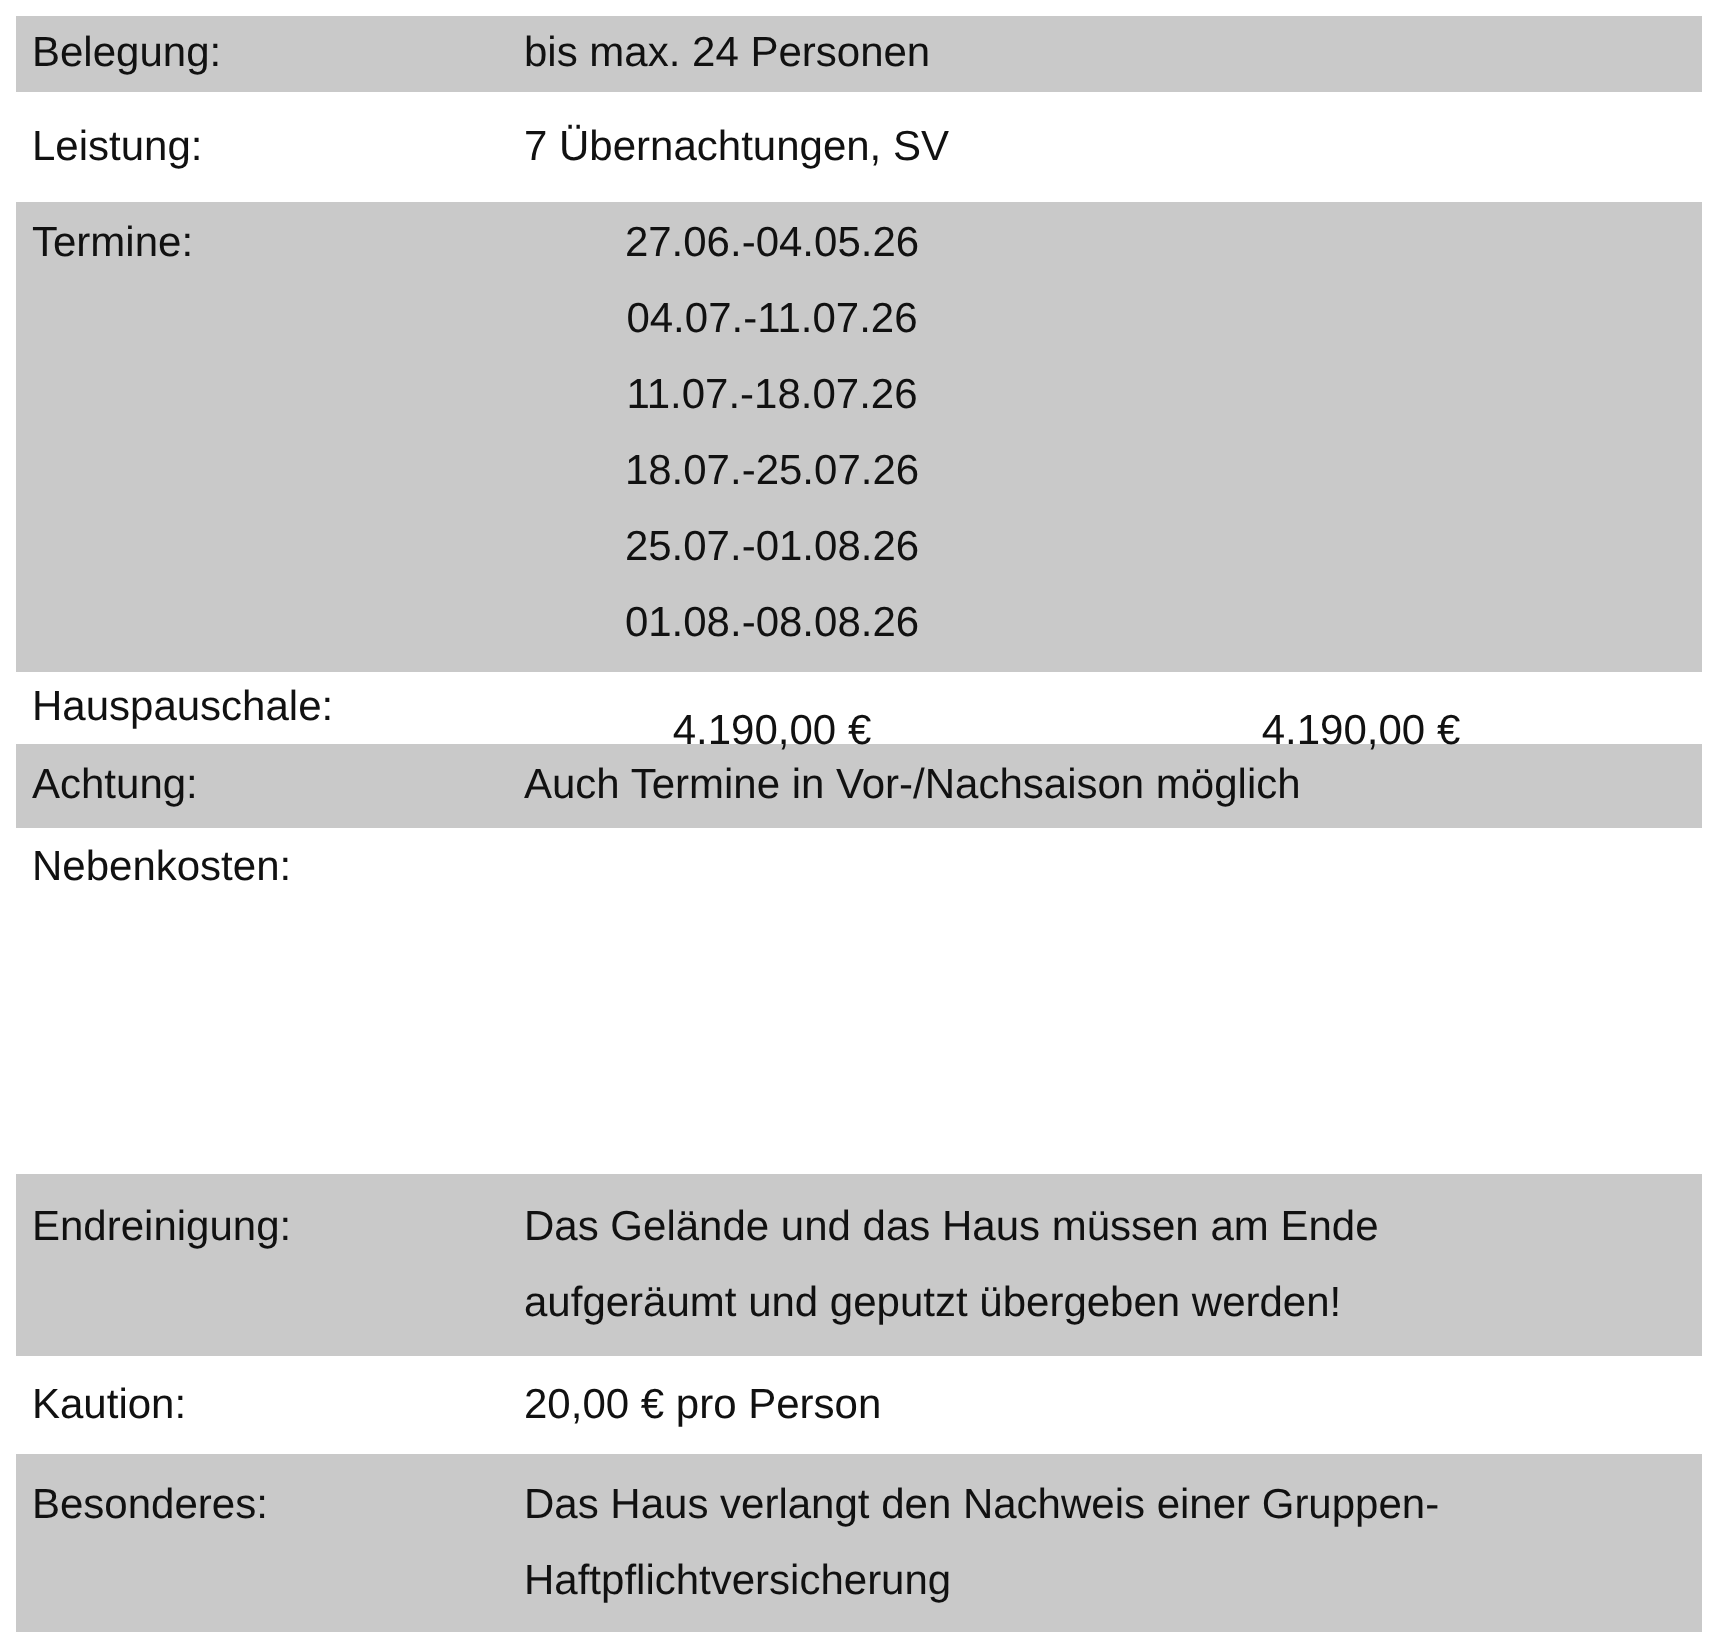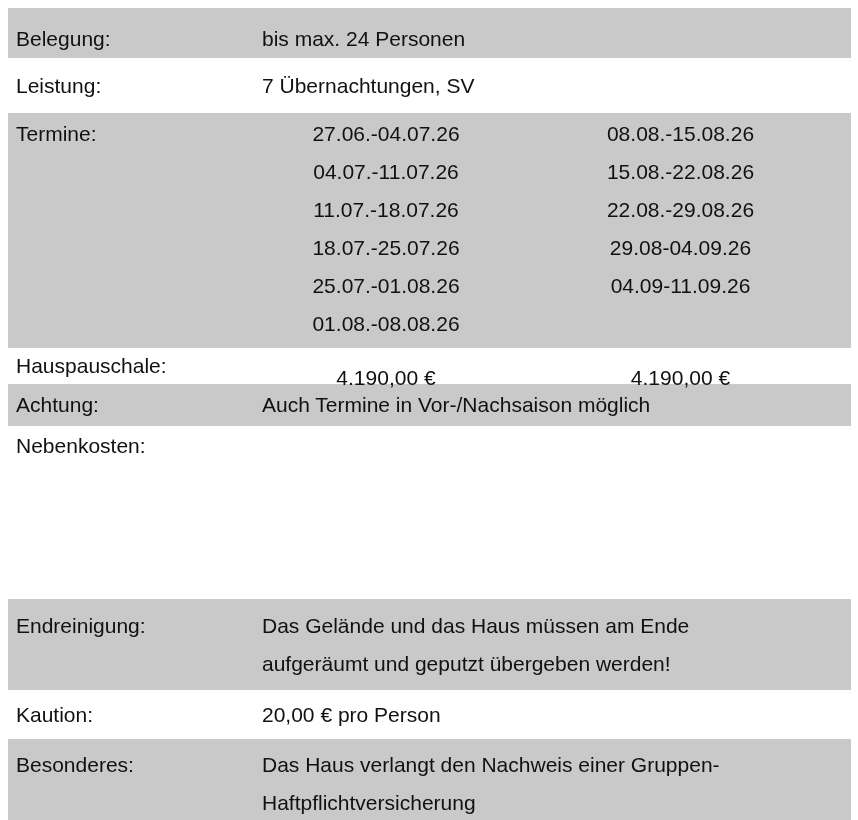--- a/index.html
+++ b/index.html
@@ -33,21 +33,21 @@
     line-height: 38px;
     flex: 0 0 auto;
   }
   .value {
     flex: 1 1 auto;
     line-height: 38px;
   }
   .value.multiline { white-space: pre-line; }
 
   
-  .row-belegung  { height: 50px;  align-items: flex-end; }
+  .row-belegung  { height: 38px;  align-items: center; }
   .row-leistung  { height: 55px;  align-items: center; }
   .row-termine   { height: 235px; align-items: flex-start; padding-top: 2px; }
   .row-haus      { height: 36px;  align-items: center; }
   .row-achtung   { height: 42px;  align-items: center; }
   .row-neben     { height: 173px; align-items: flex-start; padding-top: 3px; }
   .row-neben .label, .row-neben .value { line-height: 34px; }
   .row-endre     { height: 91px;  align-items: flex-start; padding-top: 8px; }
   .row-kaution   { height: 49px;  align-items: center; }
   .row-beson     { height: 89px;  align-items: flex-start; padding-top: 7px; }
 
@@ -80,33 +80,26 @@
 
   <div class="row row-leistung">
     <div class="cell label">Leistung:</div>
     <div class="cell value">7 Übernachtungen, SV</div>
   </div>
 
   <div class="row shaded row-termine">
     <div class="cell label">Termine:</div>
     <div class="dates">
       <div class="date-col-a">
-        <div class="date-line">27.06.-04.07.26</div>
+        <div class="date-line">27.06.-04.05.26</div>
         <div class="date-line">04.07.-11.07.26</div>
         <div class="date-line">11.07.-18.07.26</div>
         <div class="date-line">18.07.-25.07.26</div>
         <div class="date-line">25.07.-01.08.26</div>
         <div class="date-line">01.08.-08.08.26</div>
-      </div>
-      <div class="date-col-b">
-        <div class="date-line">08.08.-15.08.26</div>
-        <div class="date-line">15.08.-22.08.26</div>
-        <div class="date-line">22.08.-29.08.26</div>
-        <div class="date-line">29.08-04.09.26</div>
-        <div class="date-line">04.09-11.09.26</div>
       </div>
     </div>
   </div>
 
   <div class="row row-haus">
     <div class="cell label">Hauspauschale:</div>
     <div class="dates">
       <div class="date-col-a money">4.190,00 €</div>
       <div class="date-col-b money">4.190,00 €</div>
     </div>

